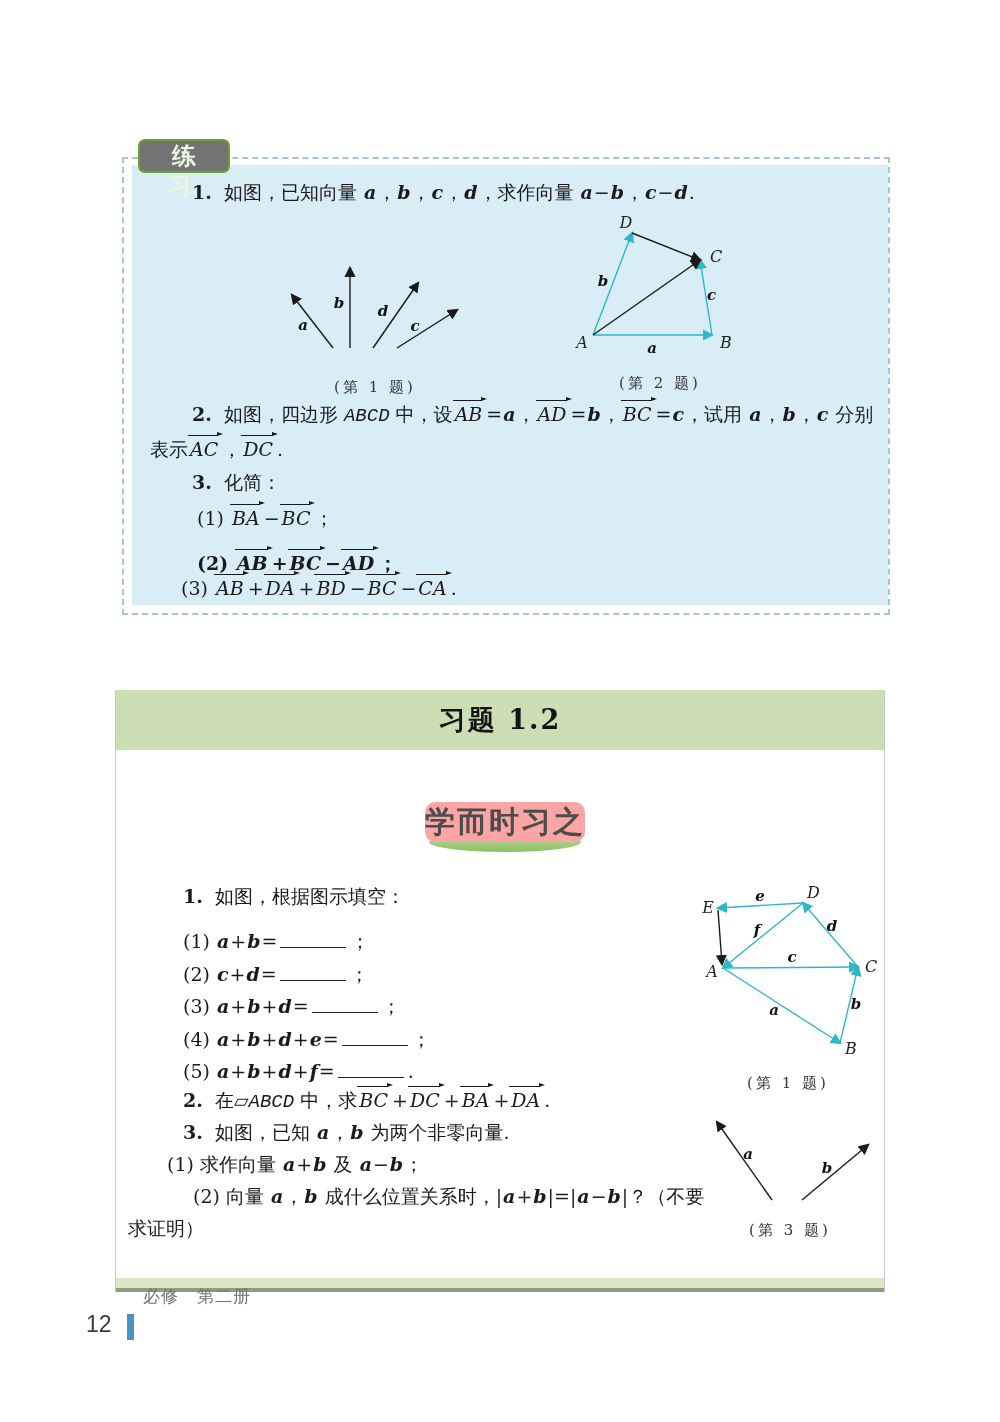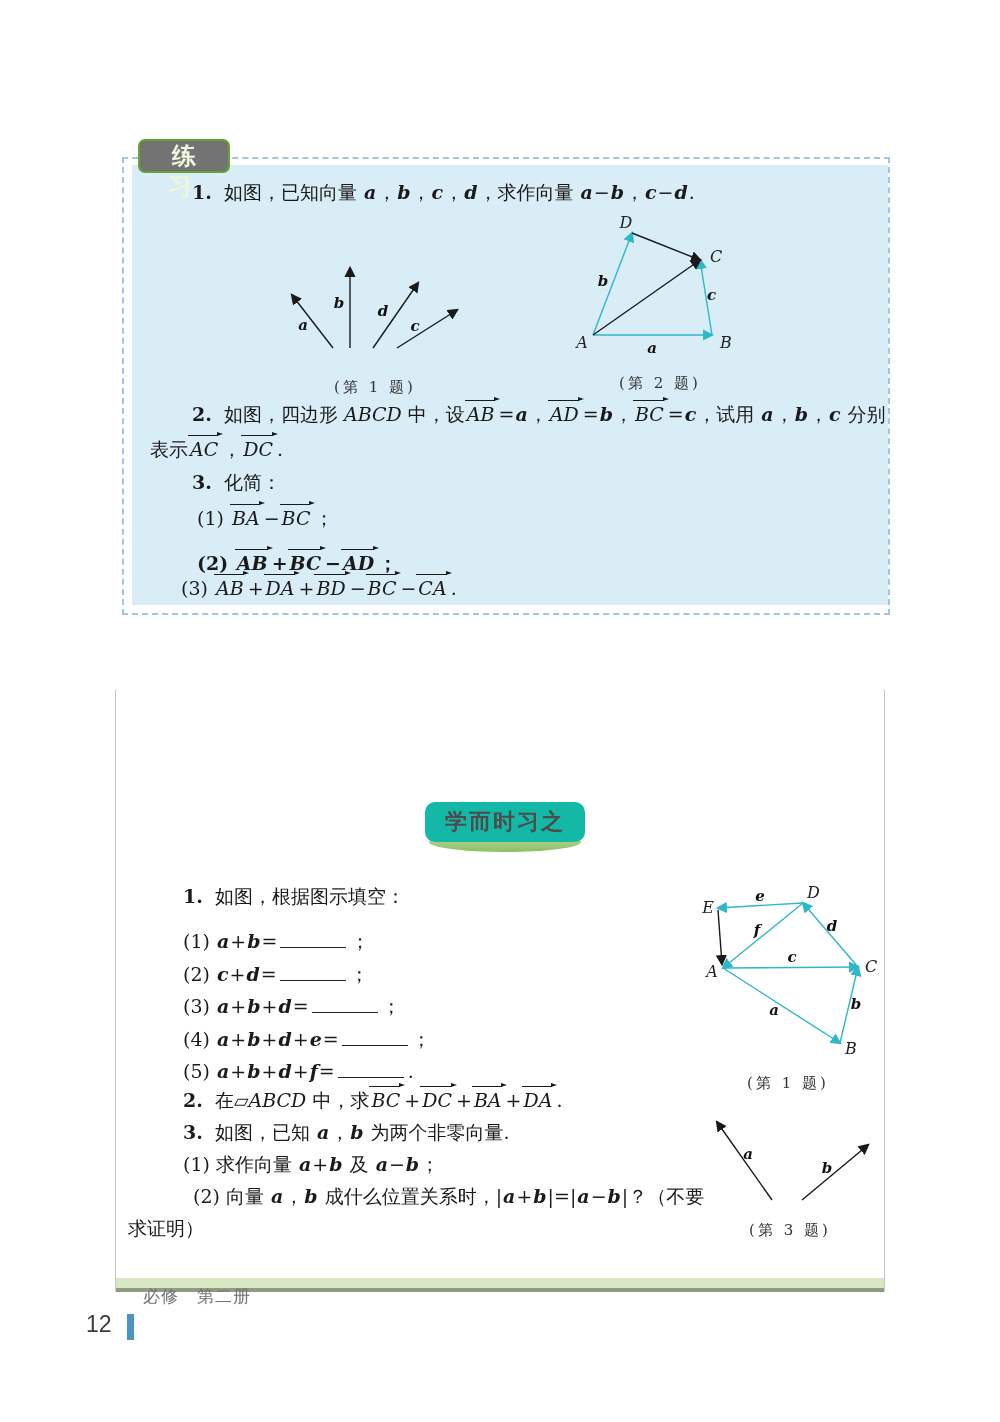--- a/index.html
+++ b/index.html
@@ -5,21 +5,21 @@
   html,body { margin:0; padding:0; }
   body {
     width:1000px; height:1422px; position:relative; background:#ffffff;
     font-family:"DejaVu Serif","Liberation Serif",serif; color:#1a1a1a;
     overflow:hidden;
   }
   .abs { position:absolute; }
   .line { position:absolute; font-size:19px; line-height:1.3; white-space:nowrap; color:#1a1a1a; }
   b { font-weight:bold; font-style:normal; }
   .bv { font-weight:bold; font-style:italic; padding:0 1px; }
-  .it { font-style:italic; }
+  .it { font-style:italic;font-family:Liberation Mono, monospace; }
   .vec { position:relative; display:inline-block; font-style:italic; padding:3px 4px 0 2px; }
   .vec::before { content:''; position:absolute; top:1px; left:0; right:4px; border-top:1.3px solid #1a1a1a; }
   .vec::after  { content:''; position:absolute; top:-2px; right:-1px; width:0; height:0;
                  border-left:6px solid #1a1a1a; border-top:2.6px solid transparent; border-bottom:2.6px solid transparent; }
   .blank { display:inline-block; width:66px; height:15px; border-bottom:1.3px solid #222; margin:0 4px 0 3px; }
 
   
   .practice-border { left:122px; top:157px; width:764px; height:454px; border:2px dashed #a3c6dd; }
   .practice-fill   { left:132px; top:165px; width:756px; height:440px; background:#d9edf7; }
   .practice-tab {
@@ -33,23 +33,23 @@
   .panel { left:115px; top:690px; width:770px; height:602px; box-sizing:border-box;
            background:#ffffff; border-left:1px solid #c6c6c6; border-right:1px solid #c6c6c6; }
   .panel-header { height:60px; background:#ccdfb4; text-align:center;
                   font-size:27px; font-weight:bold; line-height:60px; color:#141414; letter-spacing:2px; }
   .panel-strip { position:absolute; left:0; right:0; bottom:0; height:10px;
                  background:#d9e7c5; border-bottom:4px solid #8e9d81; }
 
   .badge { left:425px; top:802px; width:160px; height:52px; }
   .badge-arc { position:absolute; left:4px; right:4px; bottom:2px; height:20px; border-radius:50%;
                background:linear-gradient(#c3deaa,#8cbf61); }
-  .badge-pill { position:absolute; left:0; right:0; top:0; height:40px; background:#14b8a6;
+  .badge-pill { position:absolute; left:0; right:0; top:0; height:40px; background:#fca5a5;
                 border-radius:10px; text-align:center;
-                font-family:"Liberation Sans",sans-serif; font-size:22px; font-weight:bold;
+                font-family:"Liberation Sans",sans-serif; font-size:30px; font-weight:bold;
                 color:#4c4c4c; line-height:40px; letter-spacing:2px; }
 
   
   svg { position:absolute; overflow:visible; }
   svg text { font-family:"DejaVu Serif","Liberation Serif",serif; }
   .pt  { font-style:italic; font-size:16px; fill:#222; }
   .vl  { font-style:italic; font-weight:bold; font-size:15px; fill:#111; }
   .cap { font-size:15px; fill:#333; letter-spacing:3px; }
 
   
@@ -109,37 +109,38 @@
 </svg>
 
 <div class="line" style="left:192px; top:399px;"><b>2.</b>&nbsp; 如图，四边形 <span class="it">ABCD</span> 中，设<span class="vec">AB</span>=<span class="bv">a</span>，<span class="vec">AD</span>=<span class="bv">b</span>，<span class="vec">BC</span>=<span class="bv">c</span>，试用 <span class="bv">a</span>，<span class="bv">b</span>，<span class="bv">c</span> 分别</div>
 <div class="line" style="left:150px; top:434px;">表示<span class="vec">AC</span>，<span class="vec">DC</span>.</div>
 <div class="line" style="left:192px; top:470px;"><b>3.</b>&nbsp; 化简：</div>
 <div class="line" style="left:197px; top:503px;">(1) <span class="vec">BA</span>−<span class="vec">BC</span>；</div>
 <div class="line" style="left:197px; top:548px;font-weight:bold;">(2) <span class="vec">AB</span>+<span class="vec">BC</span>−<span class="vec">AD</span>；</div>
 <div class="line" style="left:181px; top:573px;">(3) <span class="vec">AB</span>+<span class="vec">DA</span>+<span class="vec">BD</span>−<span class="vec">BC</span>−<span class="vec">CA</span>.</div>
 
 <div class="abs panel">
+  <div class="panel-header">习题 1.2</div>
   <div class="panel-strip"></div>
 </div>
 
 <div class="abs badge">
   <div class="badge-arc"></div>
   <div class="badge-pill">学而时习之</div>
 </div>
 
 <div class="line" style="left:183px; top:884px;"><b>1.</b>&nbsp; 如图，根据图示填空：</div>
 <div class="line" style="left:183px; top:929px;text-align:center;">(1) <span class="bv">a</span>+<span class="bv">b</span>=<span class="blank"></span>；</div>
 <div class="line" style="left:183px; top:962px;">(2) <span class="bv">c</span>+<span class="bv">d</span>=<span class="blank"></span>；</div>
 <div class="line" style="left:183px; top:994px;">(3) <span class="bv">a</span>+<span class="bv">b</span>+<span class="bv">d</span>=<span class="blank"></span>；</div>
 <div class="line" style="left:183px; top:1027px;">(4) <span class="bv">a</span>+<span class="bv">b</span>+<span class="bv">d</span>+<span class="bv">e</span>=<span class="blank"></span>；</div>
 <div class="line" style="left:183px; top:1059px;">(5) <span class="bv">a</span>+<span class="bv">b</span>+<span class="bv">d</span>+<span class="bv">f</span>=<span class="blank"></span>.</div>
 <div class="line" style="left:183px; top:1085px;"><b>2.</b>&nbsp; 在▱<span class="it">ABCD</span> 中，求<span class="vec">BC</span>+<span class="vec">DC</span>+<span class="vec">BA</span>+<span class="vec">DA</span>.</div>
 <div class="line" style="left:183px; top:1120px;"><b>3.</b>&nbsp; 如图，已知 <span class="bv">a</span>，<span class="bv">b</span> 为两个非零向量.</div>
-<div class="line" style="left:183px; top:1152px;">(1) 求作向量 <span class="bv">a</span>+<span class="bv">b</span> 及 <span class="bv">a</span>−<span class="bv">b</span>；</div>
+<div class="line" style="left:167px; top:1152px;">(1) 求作向量 <span class="bv">a</span>+<span class="bv">b</span> 及 <span class="bv">a</span>−<span class="bv">b</span>；</div>
 <div class="line" style="left:193px; top:1184px;">(2) 向量 <span class="bv">a</span>，<span class="bv">b</span> 成什么位置关系时，|<span class="bv">a</span>+<span class="bv">b</span>|=|<span class="bv">a</span>−<span class="bv">b</span>|？（不要</div>
 <div class="line" style="left:128px; top:1216px;">求证明）</div>
 
 <svg style="left:690px; top:880px;" width="210" height="215" viewBox="0 0 210 215">
   <g stroke="#2eb6c9" stroke-width="1.4">
     <line x1="113" y1="23" x2="28" y2="28" marker-end="url(#mC)"></line>
     <line x1="113" y1="23" x2="33" y2="88" marker-end="url(#mC)"></line>
     <line x1="33" y1="88" x2="168" y2="87" marker-end="url(#mC)"></line>
     <line x1="168" y1="87" x2="113" y2="23" marker-end="url(#mC)"></line>
     <line x1="33" y1="88" x2="150" y2="163" marker-end="url(#mC)"></line>

